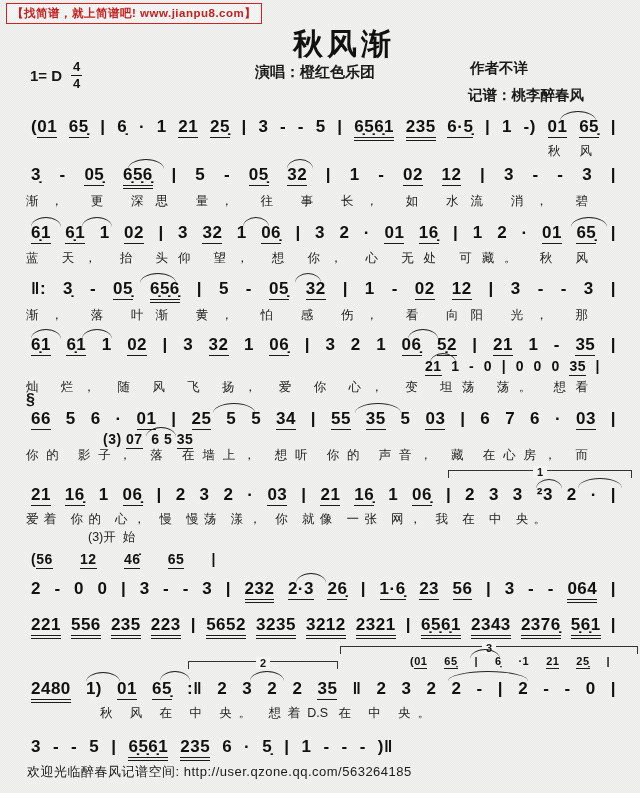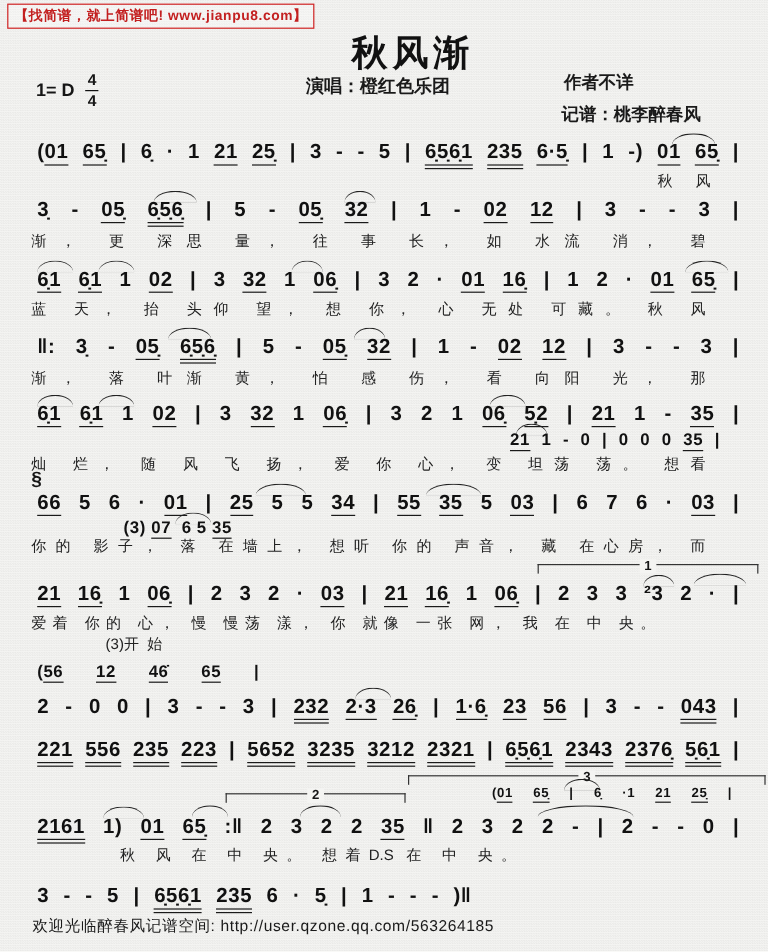--- a/index.html
+++ b/index.html
@@ -79,28 +79,28 @@
   <div class="abs noterow" style="top:409px;"><span class="u">66</span> 5 6 · <span class="u">01</span> | <span class="u">25</span> 5 5 <span class="u">34</span> | <span class="u">55</span> <span class="u">35</span> 5 <span class="u">03</span> | 6 7 6 · <span class="u">03</span> |</div>
   <div class="abs noterow small-notes pre" style="left:103px;top:431px;width:160px;">(3) <span class="u">07</span>  6 5 <span class="u">35</span></div>
   <div class="abs lyricrow" style="top:447px;">你的 影子， 落 在墙上， 想听 你的 声音， 藏 在心房， 而</div>
 
   <div class="abs volta" style="left:448px;top:470px;width:182px;"><span class="vlabel">1</span></div>
   <div class="abs noterow" style="top:485px;"><span class="u">21</span> <span class="u">16̣</span> 1 <span class="u">06̣</span> | 2 3 2 · <span class="u">03</span> | <span class="u">21</span> <span class="u">16̣</span> 1 <span class="u">06̣</span> | 2 3 3 ²3 2 · |</div>
   <div class="abs lyricrow" style="top:511px;width:520px;">爱着 你的 心， 慢 慢荡 漾， 你 就像 一张 网， 我 在 中 央。</div>
   <div class="abs lyricrow pre" style="left:88px;top:529px;width:120px;">(3)开  始</div>
 
   <div class="abs noterow small-notes" style="top:551px;width:185px;">(<span class="u">56</span> <span class="u">12</span> <span class="u">46̇</span> <span class="u">65</span> |</div>
-  <div class="abs noterow" style="top:579px;">2 - 0 0 | 3 - - 3 | <span class="uu">232</span> <span class="u">2·3</span> <span class="u">26̣</span> | <span class="u">1·6̣</span> <span class="u">23</span> <span class="u">56</span> | 3 - - <span class="uu">043</span> |</div>
+  <div class="abs noterow" style="top:579px;">2 - 0 0 | 3 - - 3 | <span class="uu">232</span> <span class="u">2·3</span> <span class="u">26̣</span> | <span class="u">1·6̣</span> <span class="u">23</span> <span class="u">56</span> | 3 - - <span class="uu">064</span> |</div>
 
   <div class="abs noterow" style="top:615px;"><span class="uu">221</span> <span class="uu">556</span> <span class="uu">235</span> <span class="uu">223</span> | <span class="uu">5652</span> <span class="uu">3235</span> <span class="uu">3212</span> <span class="uu">2321</span> | <span class="uu">6̣5̣6̣1</span> <span class="uu">2343</span> <span class="uu">2376̣</span> <span class="uu">5̣6̣1</span> |</div>
 
   <div class="abs volta" style="left:340px;top:646px;width:296px;"><span class="vlabel">3</span></div>
   <div class="abs noterow small-notes" style="left:410px;top:655px;width:200px;font-size:11px;">(<span class="u">01</span> <span class="u">65̣</span> | 6̣ ·1 <span class="u">21</span> <span class="u">25̣</span> |</div>
   <div class="abs volta" style="left:188px;top:661px;width:148px;"><span class="vlabel">2</span></div>
-  <div class="abs noterow" style="top:679px;"><span class="uu">2161</span> 1) <span class="u">01</span> <span class="u">65̣</span> :‖ 2 3 2 2 <span class="u">35</span> ‖ 2 3 2 2 - | 2 - - 0 |</div>
+  <div class="abs noterow" style="top:679px;"><span class="uu">2480</span> 1) <span class="u">01</span> <span class="u">65̣</span> :‖ 2 3 2 2 <span class="u">35</span> ‖ 2 3 2 2 - | 2 - - 0 |</div>
   <div class="abs lyricrow" style="left:100px;top:705px;width:330px;">秋 风 在 中 央。 想着D.S 在 中 央。</div>
 
   <div class="abs noterow" style="top:737px;width:362px;">3 - - 5 | <span class="uu">6̣5̣6̣1</span> <span class="uu">235</span> 6 · 5̣ | 1 - - - )‖</div>
 
   <div class="abs footer" style="left:27px;top:763px;">欢迎光临醉春风记谱空间: http://user.qzone.qq.com/563264185</div>
 
   <div class="abs arc" style="left:560px;top:111px;width:36px;"></div>
   <div class="abs arc" style="left:128px;top:159px;width:36px;"></div>
   <div class="abs arc" style="left:287px;top:159px;width:26px;"></div>
   <div class="abs arc" style="left:31px;top:217px;width:30px;"></div>

